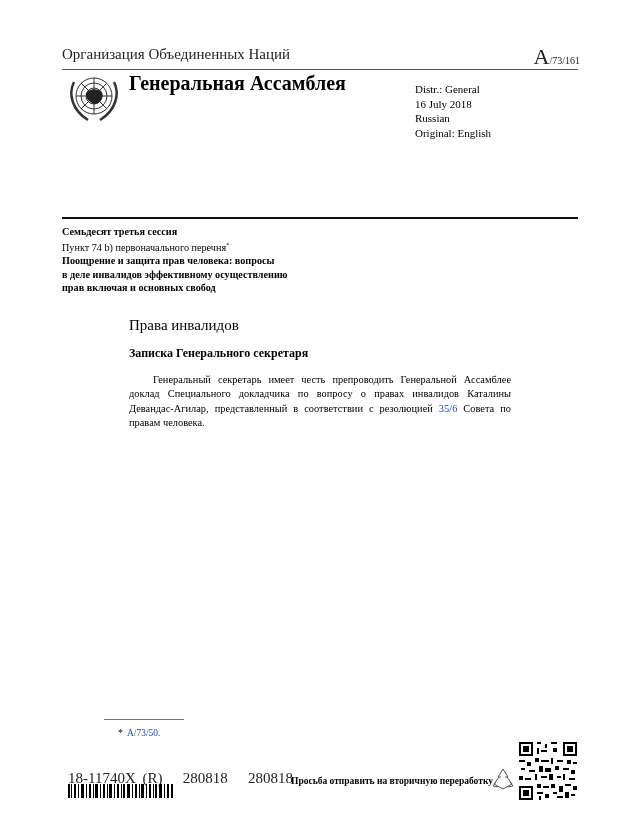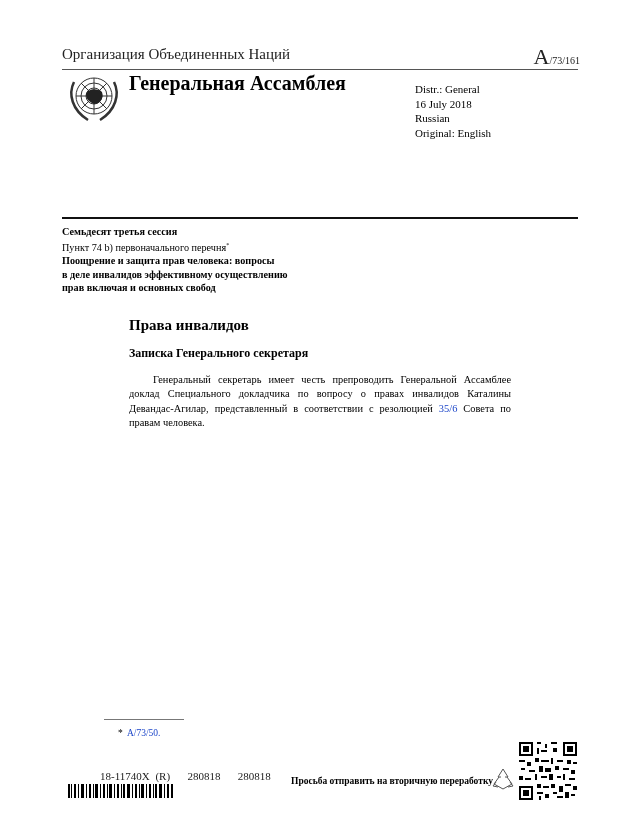--- a/index.html
+++ b/index.html
@@ -11,27 +11,27 @@
   .symbol .big { font-size: 22px; }
   .symbol .small { font-size: 10px; }
   .top-rule { left: 62px; top: 69px; width: 516px; height: 1px; background: #555; }
   .un-logo { left: 64px; top: 70px; width: 60px; height: 56px; }
   .assembly { left: 129px; top: 72px; font-size: 20px; font-weight: bold; }
   .meta { left: 415px; top: 82px; font-size: 11px; line-height: 14.5px; }
   .thick-rule { left: 62px; top: 217px; width: 516px; height: 2px; background: #111; }
   .session { left: 62px; top: 225px; font-size: 10.2px; line-height: 13.5px; }
   .session .b { font-weight: bold; }
   .session sup { font-size: 6px; }
-  .title { left: 129px; top: 317px; font-size: 15px; font-weight: bold; }
+  .title { left: 129px; top: 317px; font-size: 15px; font-weight: normal; }
   .subtitle { left: 129px; top: 346px; font-size: 12px; font-weight: bold; }
   .body-text { left: 129px; top: 373px; width: 382px; font-size: 10.4px; line-height: 14.3px; text-align: justify; text-indent: 24px; }
   .link { color: #1a44c8; }
   .fn-rule { left: 104px; top: 719px; width: 80px; height: 1px; background: #777; }
   .footnote { left: 118px; top: 728px; font-size: 9.5px; }
-  .jobno { left: 68px; top: 770px; font-size: 11px; color: #222; word-spacing: 3px; margin-left: 32px; }
+  .jobno { left: 68px; top: 770px; font-size: 15px; color: #222; word-spacing: 3px; }
   .barcode { left: 68px; top: 784px; width: 106px; height: 14px; display: flex; gap: 0; }
   .recycle-text { left: 291px; top: 776px; font-size: 9.5px; font-weight: bold; }
   .recycle-icon { left: 490px; top: 766px; width: 26px; height: 26px; }
   .qr { left: 519px; top: 742px; width: 58px; height: 58px; }
 </style>
 </head>
 <body>
 
 <div class="abs org-name">Организация Объединенных Наций</div>
 <div class="abs symbol"><span class="big">A</span><span class="small">/73/161</span></div>

